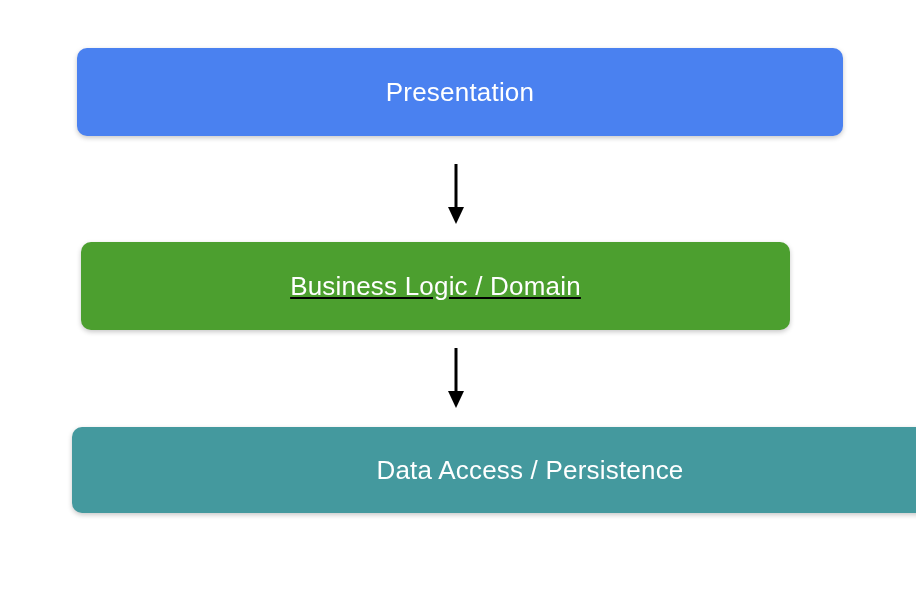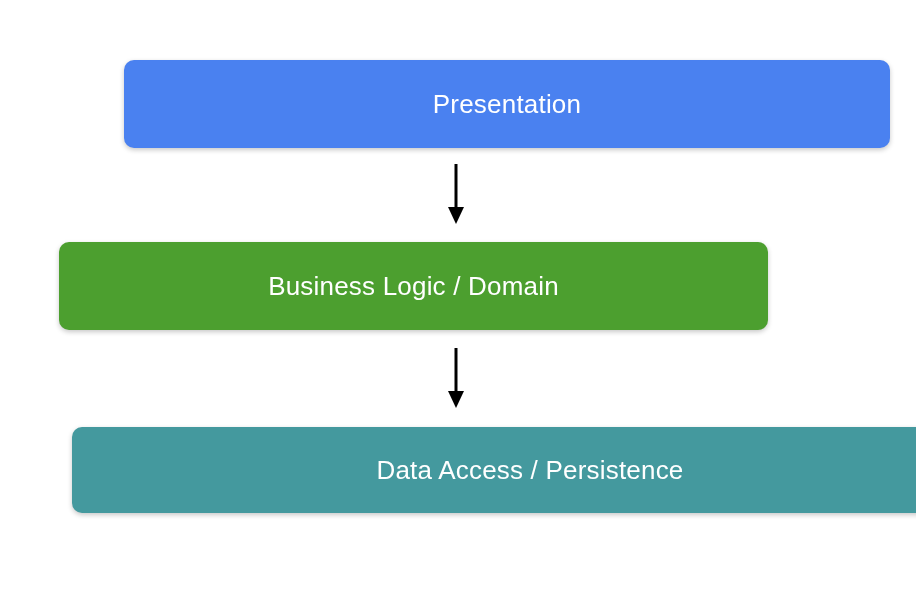--- a/index.html
+++ b/index.html
@@ -29,30 +29,30 @@
   }
   .layer-label {
     color: #ffffff;
     font-size: 26px;
     font-weight: 400;
     letter-spacing: 0.2px;
     white-space: nowrap;
   }
   .box-presentation {
     left: 77px;
-    top: 60px;
+    top: 48px;
     width: 766px;
     height: 88px;
-    margin-left: 47px;
   }
   .box-business {
-    left: 59px;
+    left: 81px;
     top: 242px;
     width: 709px;
     height: 88px;
+    text-decoration: underline;
   }
   .box-data {
     left: 72px;
     top: 427px;
     width: 916px;
     height: 86px;
   }
   .arrow {
     position: absolute;
     display: block;

